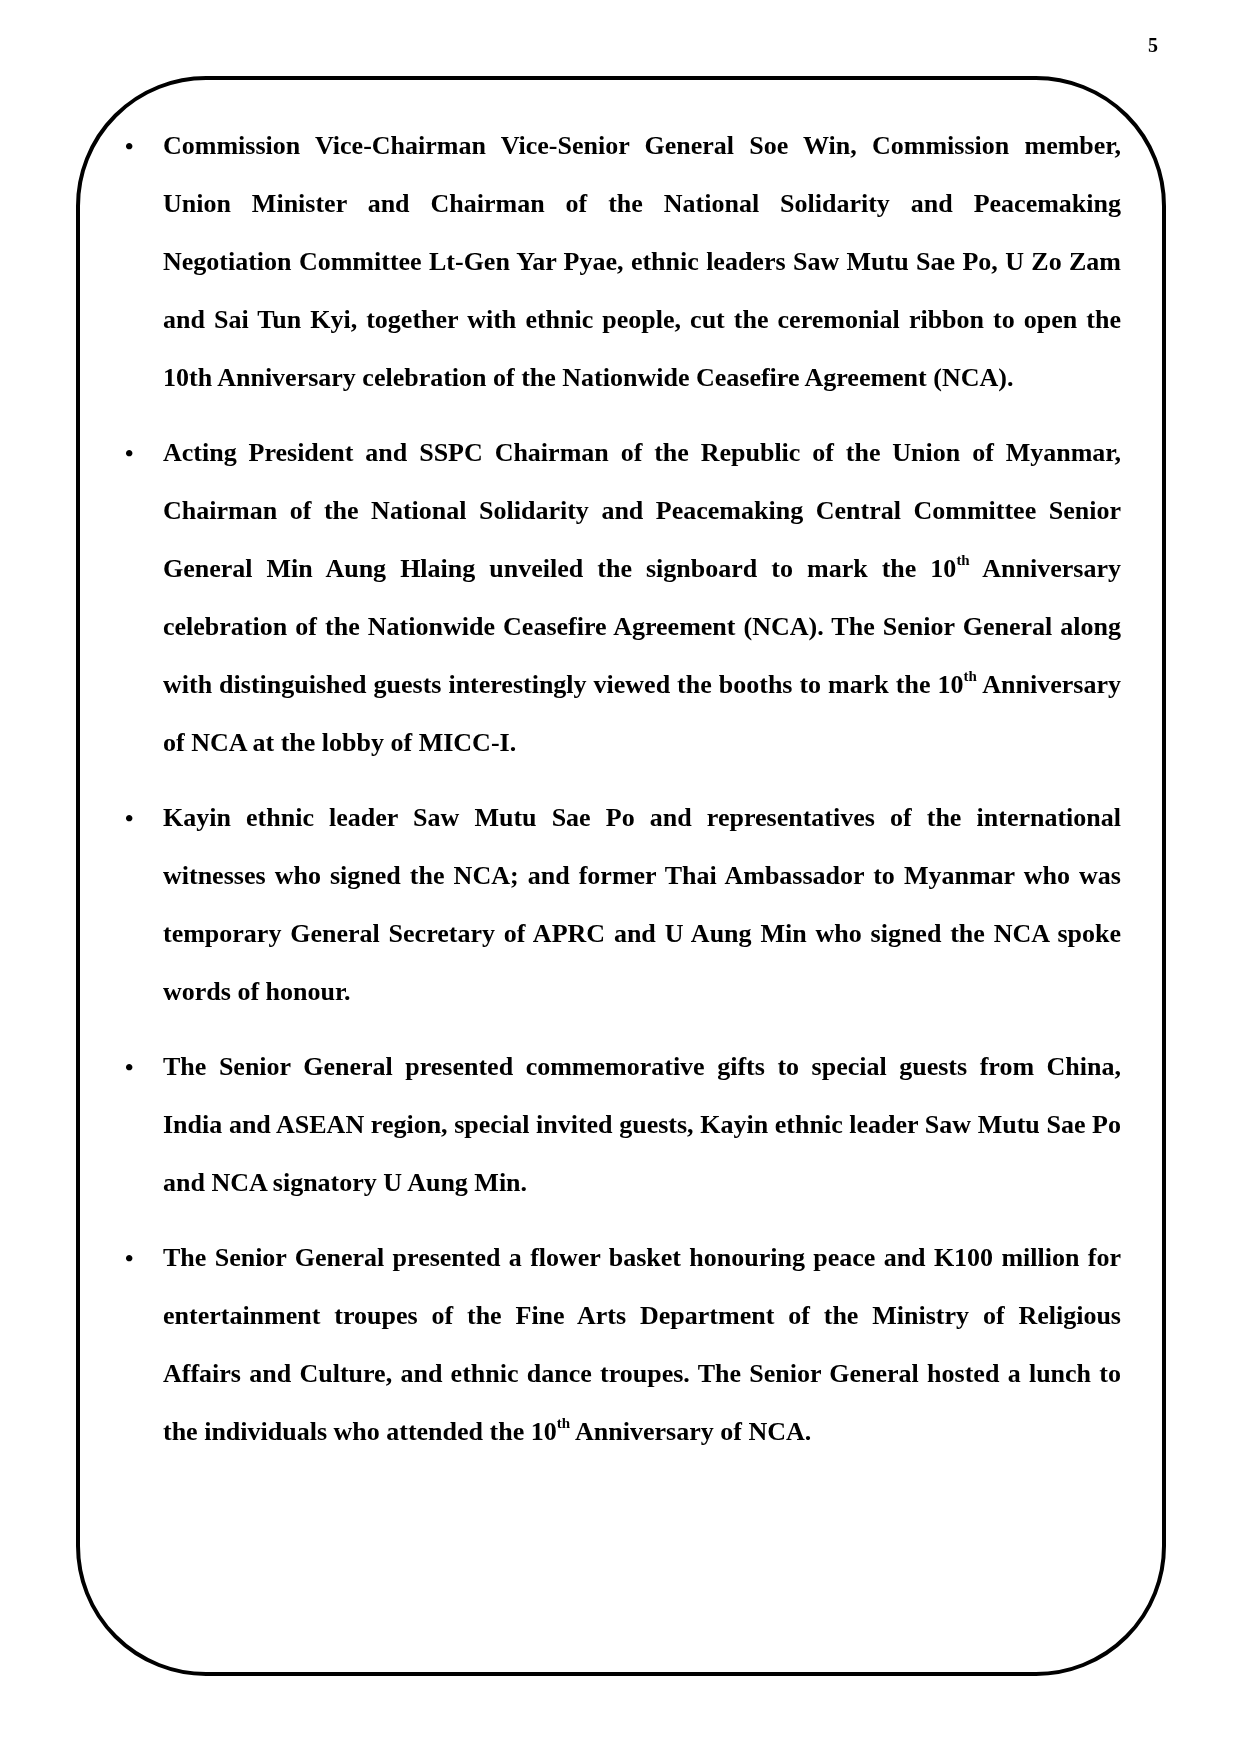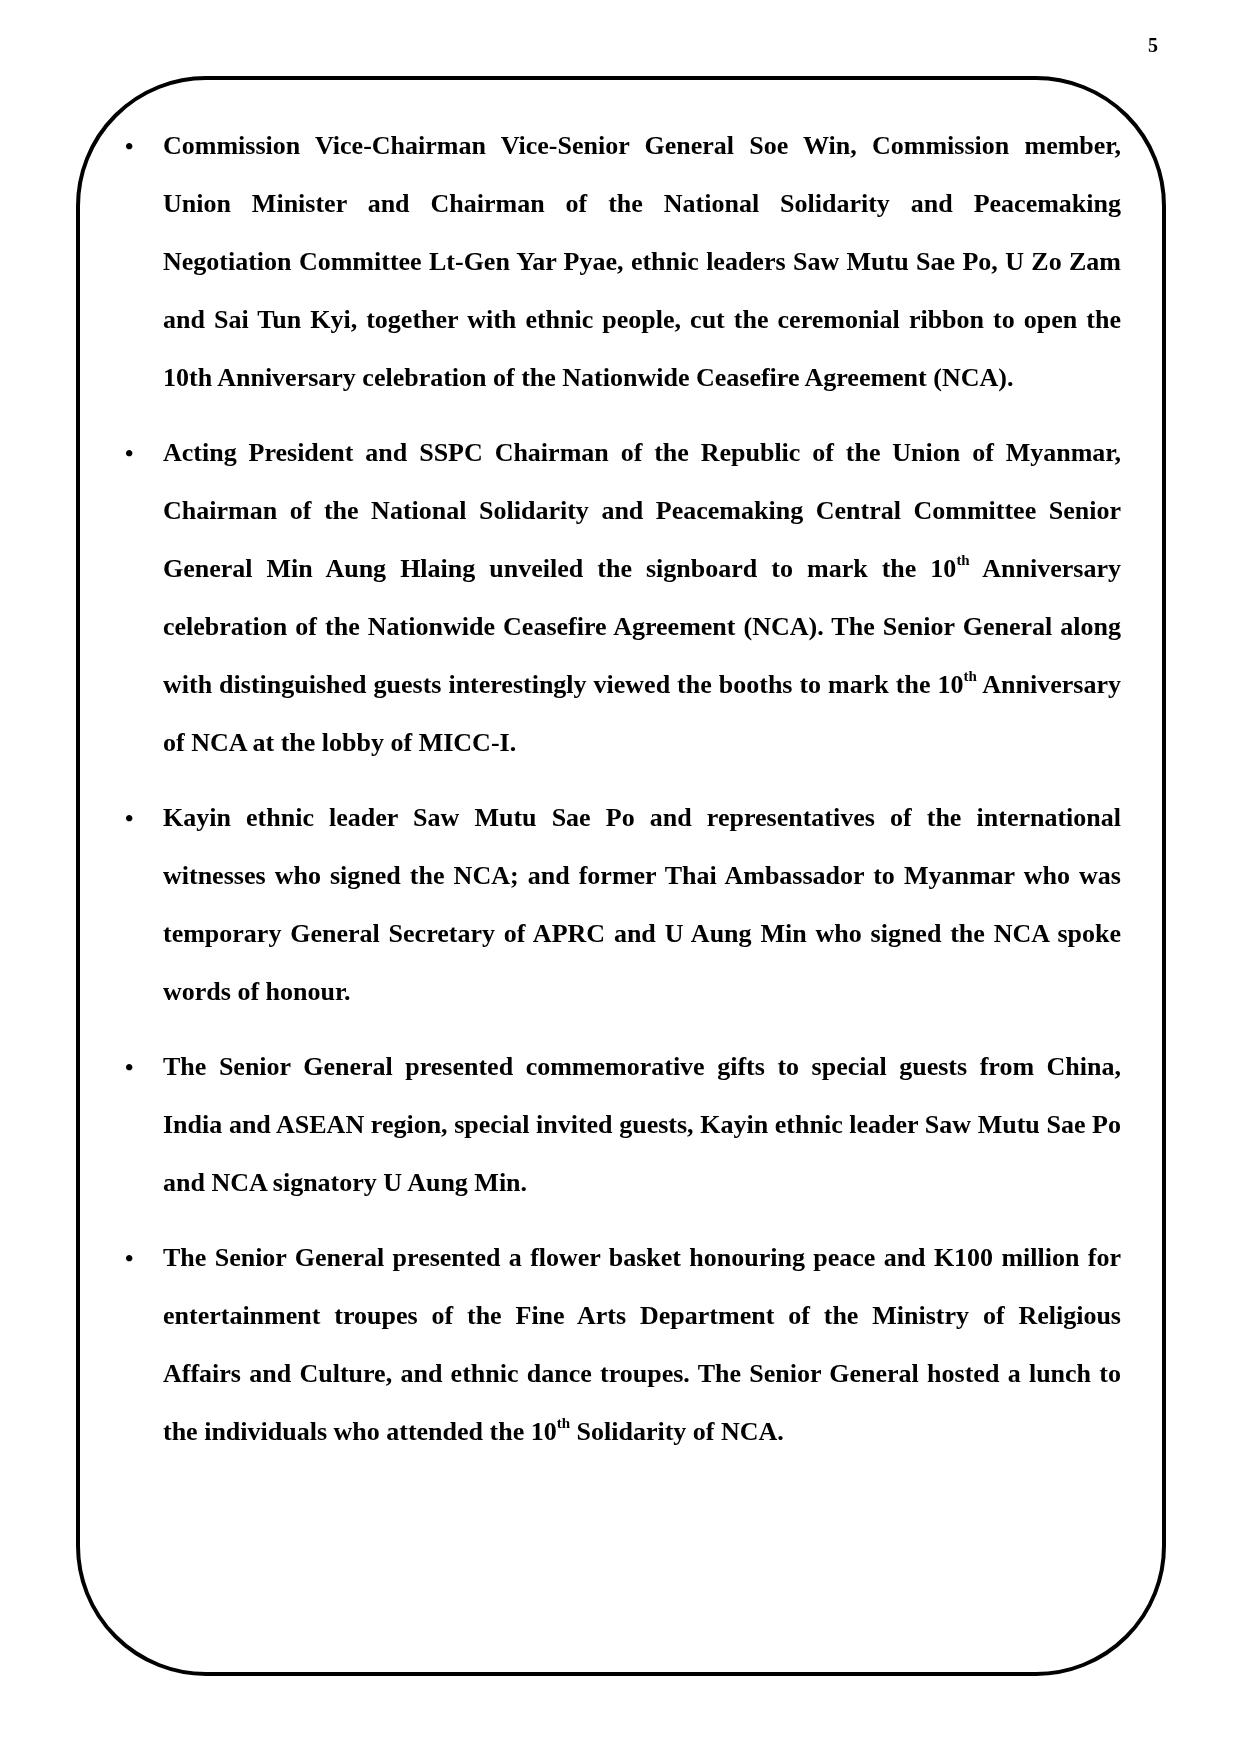--- a/index.html
+++ b/index.html
@@ -33,15 +33,15 @@
   <div class="item">
     <span class="bullet">•</span>
     <div class="text"><span>Kayin ethnic leader Saw Mutu Sae Po and representatives of the international witnesses who signed the NCA; and former Thai Ambassador to Myanmar who was temporary General Secretary of APRC and U Aung Min who signed the NCA spoke words of honour.</span></div>
   </div>
   <div class="item">
     <span class="bullet">•</span>
     <div class="text"><span>The Senior General presented commemorative gifts to special guests from China, India and ASEAN region, special invited guests, Kayin ethnic leader Saw Mutu Sae Po and NCA signatory U Aung Min.</span></div>
   </div>
   <div class="item">
     <span class="bullet">•</span>
-    <div class="text"><span>The Senior General presented a flower basket honouring peace and K100 million for entertainment troupes of the Fine Arts Department of the Ministry of Religious Affairs and Culture, and ethnic dance troupes. The Senior General hosted a lunch to the individuals who attended the 10</span><sup>th</sup><span> Solidarity of NCA.</span></div>
+    <div class="text"><span>The Senior General presented a flower basket honouring peace and K100 million for entertainment troupes of the Fine Arts Department of the Ministry of Religious Affairs and Culture, and ethnic dance troupes. The Senior General hosted a lunch to the individuals who attended the 10</span><sup>th</sup><span> Anniversary of NCA.</span></div>
   </div>
 </div>
 
 </body></html>

